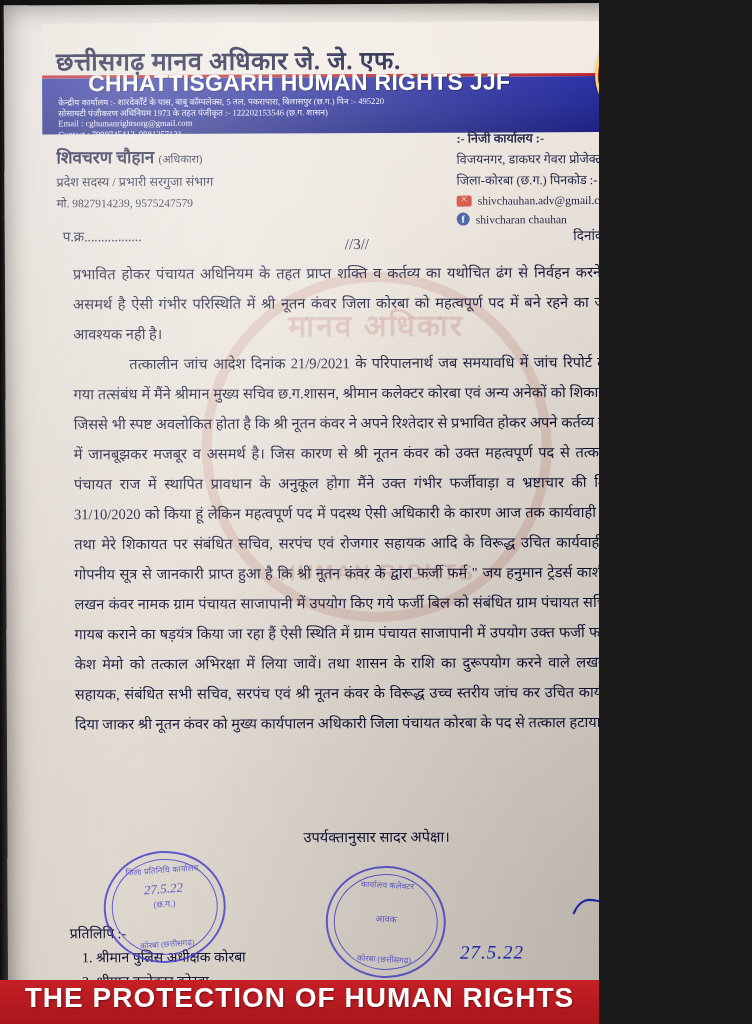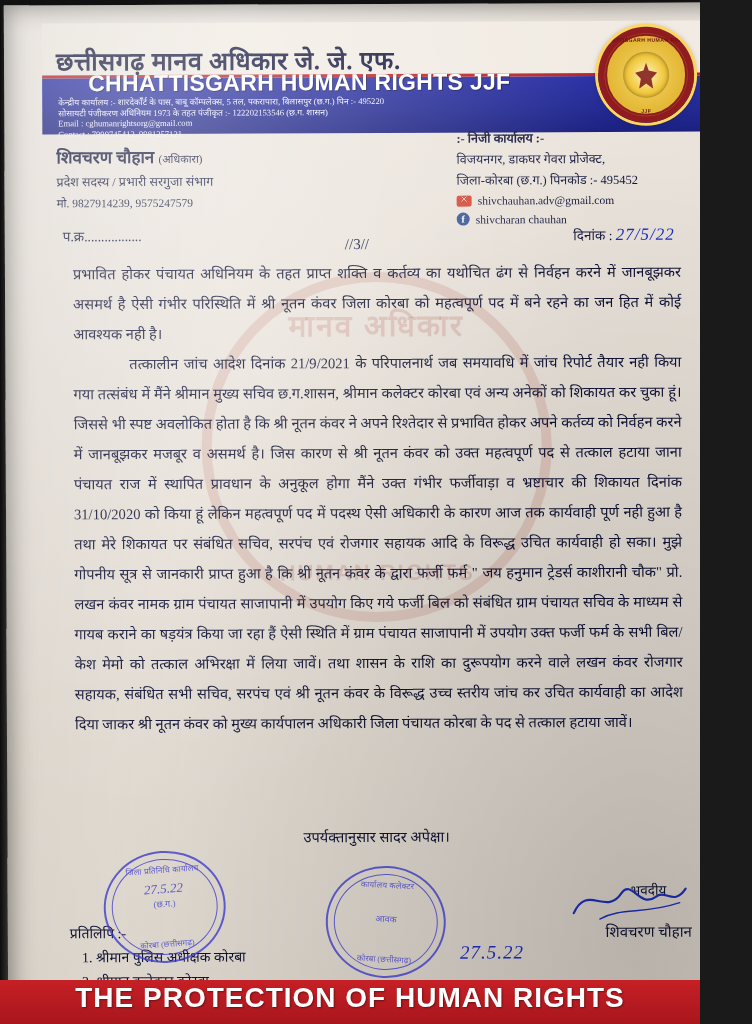--- a/index.html
+++ b/index.html
@@ -5,21 +5,21 @@
   html, body {
     margin: 0;
     padding: 0;
     background: #1a1a1a;
   }
   body {
     font-family: "Liberation Sans", sans-serif;
   }
   .page {
     position: relative;
-    width: 700px;
+    width: 599px;
     height: 1024px;
     overflow: hidden;
     background: #c9c3bd;
   }
   
   .paper {
     position: absolute;
     left: 6px;
     top: 4px;
     width: 740px;

